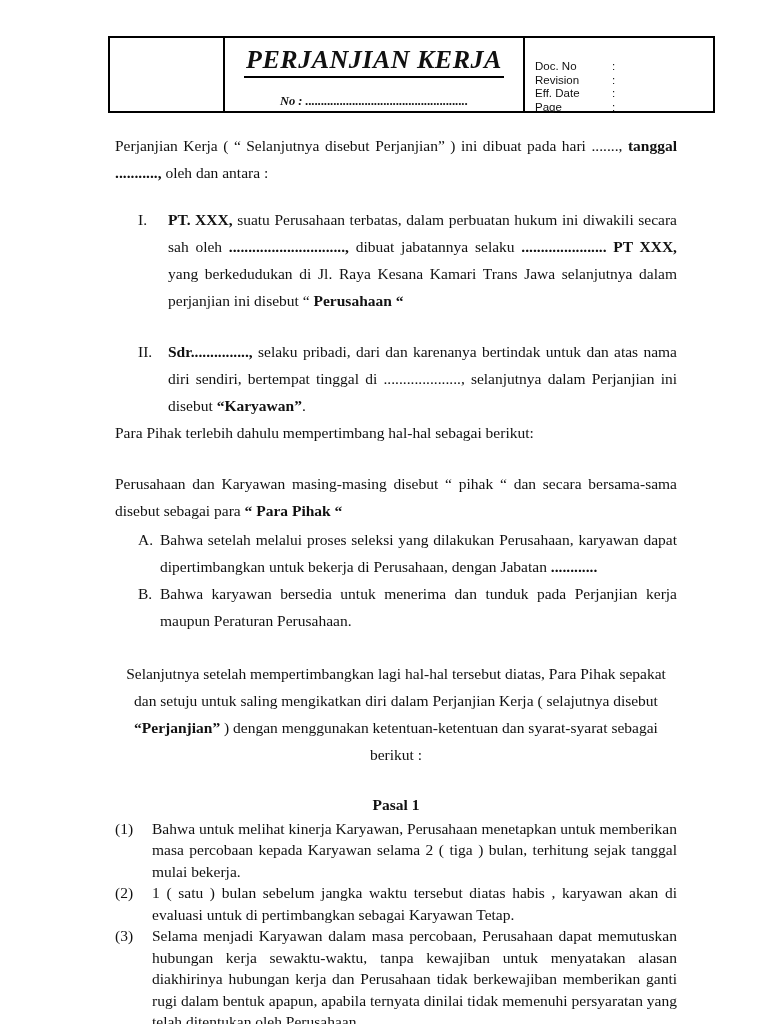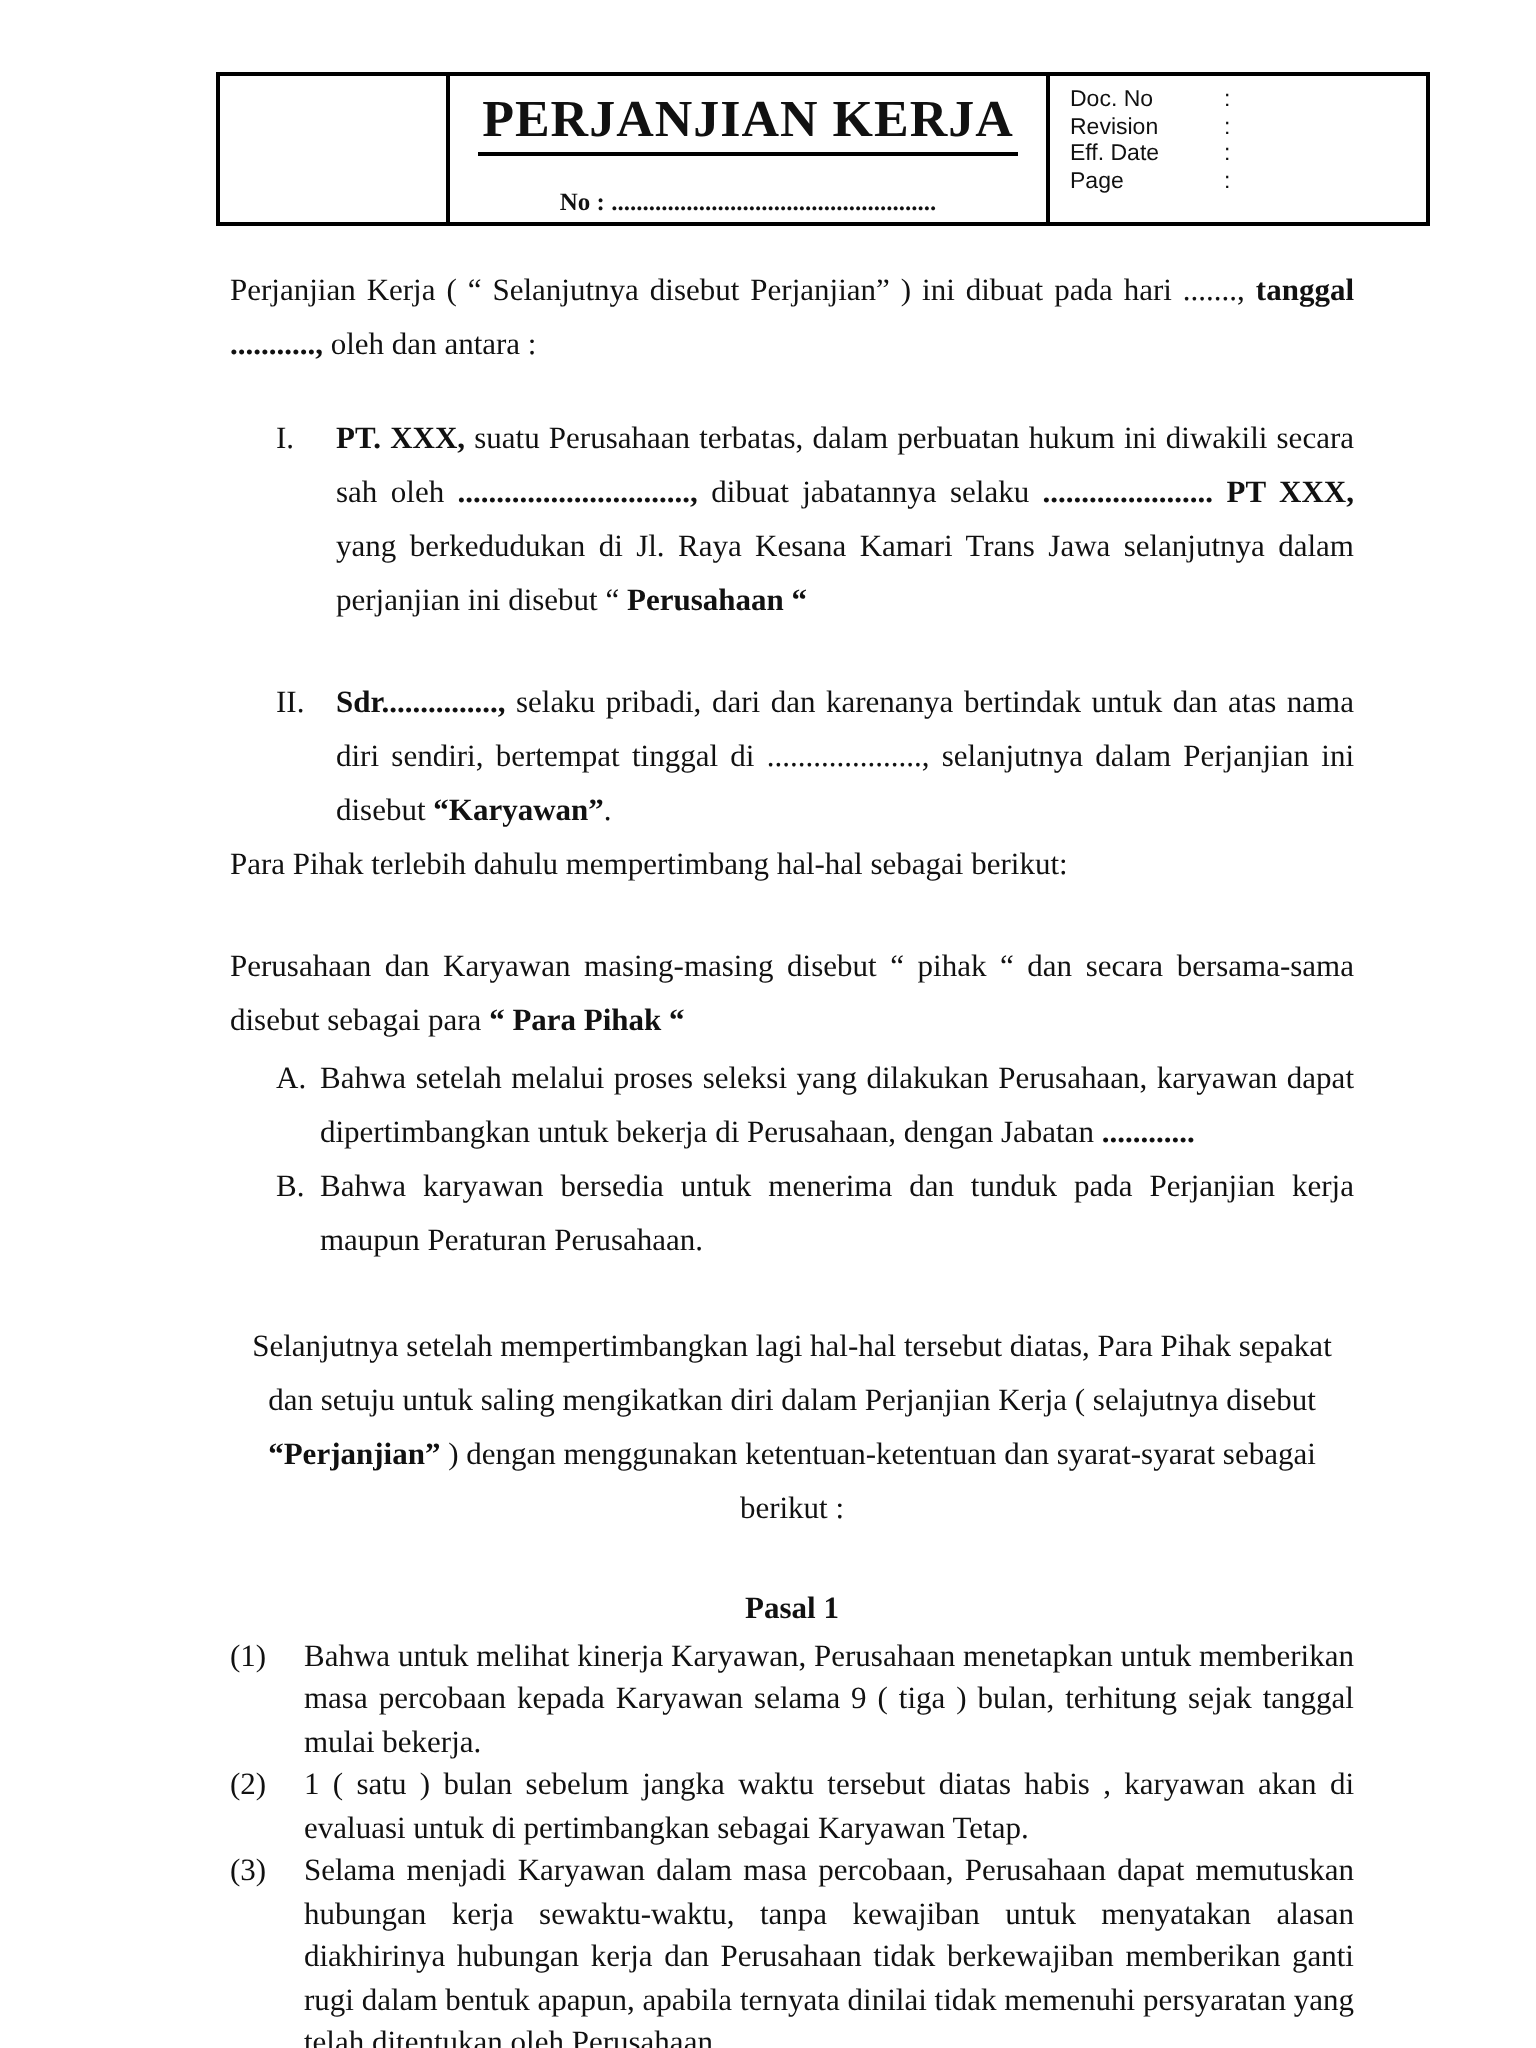--- a/index.html
+++ b/index.html
@@ -19,35 +19,36 @@
     position:absolute; left:108px; top:36px;
     width:607px; height:77px;
     border:2px solid #000;
     display:flex;
   }
   .hdr-logo-cell { width:115px; border-right:2px solid #000; }
   .hdr-title-cell {
     flex:1;
     display:flex; flex-direction:column; align-items:center;
     padding-top:7px;
+    font-style:italic;
   }
   .hdr-title {
     font-weight:bold; font-size:26px; letter-spacing:0.5px;
     line-height:30px;
     border-bottom:2.5px solid #000;
     padding:0 2px 1px 2px;
     white-space:nowrap;
   }
   .hdr-no {
     font-weight:bold; font-size:12.5px; line-height:15px;
     margin-top:16px; white-space:nowrap;
   }
   .hdr-meta-cell {
     width:190px; border-left:2px solid #000;
-    padding:6px 6px 0 10px;
+    padding:22px 6px 0 10px;
     font-family:"Liberation Sans", sans-serif;
     font-size:11.5px;
   }
   .hdr-meta-row { display:flex; line-height:13.5px; }
   .m-label { width:77px; }
   
   .doc-body { position:absolute; left:115px; top:112px; width:562px; }
   .p  { text-align:justify; }
   .lh-wide   { line-height:27px; }
   .lh-narrow { line-height:21.5px; }
@@ -124,21 +125,21 @@
       <span class="marker">B.</span>
       <div class="txt"><span>Bahwa karyawan bersedia untuk menerima dan tunduk pada Perjanjian kerja maupun Peraturan Perusahaan.</span></div>
     </div>
 
     <p class="p lh-wide mt-d"><span>Selanjutnya setelah mempertimbangkan lagi hal-hal tersebut diatas, Para Pihak sepakat dan setuju untuk saling mengikatkan diri dalam Perjanjian Kerja ( selajutnya disebut </span><b>“Perjanjian”</b><span> ) dengan menggunakan ketentuan-ketentuan dan syarat-syarat sebagai berikut  :</span></p>
 
     <div class="h lh-narrow mt-d">Pasal 1</div>
 
     <div class="li num lh-narrow mt-e">
       <span class="marker">(1)</span>
-      <div class="txt">Bahwa untuk melihat kinerja Karyawan, Perusahaan menetapkan untuk memberikan masa percobaan kepada Karyawan selama 9 ( tiga ) bulan, terhitung sejak tanggal mulai bekerja.</div>
+      <div class="txt">Bahwa untuk melihat kinerja Karyawan, Perusahaan menetapkan untuk memberikan masa percobaan kepada Karyawan selama 2 ( tiga ) bulan, terhitung sejak tanggal mulai bekerja.</div>
     </div>
     <div class="li num lh-narrow">
       <span class="marker">(2)</span>
       <div class="txt">1 ( satu ) bulan sebelum jangka waktu tersebut diatas habis , karyawan akan di evaluasi  untuk di pertimbangkan sebagai Karyawan Tetap.</div>
     </div>
     <div class="li num lh-narrow">
       <span class="marker">(3)</span>
       <div class="txt">Selama menjadi Karyawan dalam masa percobaan, Perusahaan dapat memutuskan hubungan kerja sewaktu-waktu, tanpa kewajiban untuk menyatakan alasan diakhirinya hubungan kerja dan Perusahaan tidak berkewajiban memberikan ganti rugi dalam bentuk apapun, apabila ternyata  dinilai tidak memenuhi persyaratan yang telah ditentukan oleh Perusahaan.</div>
     </div>
 

